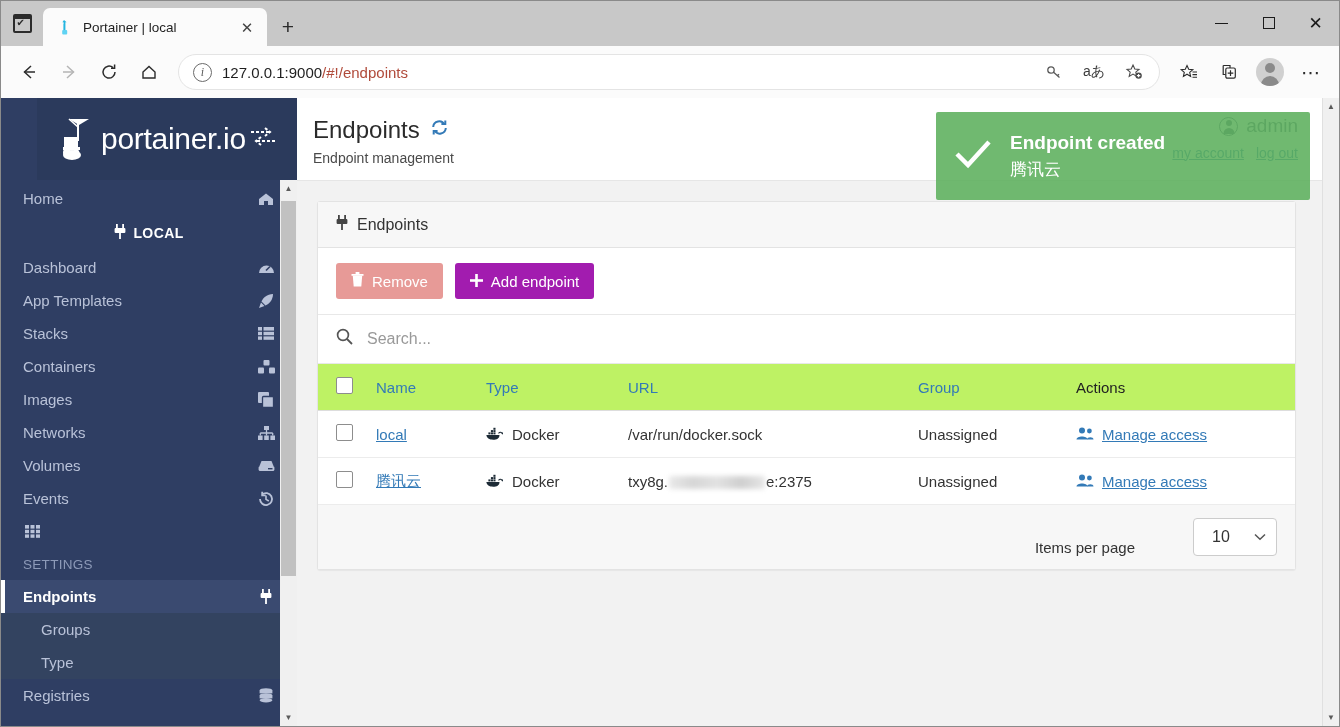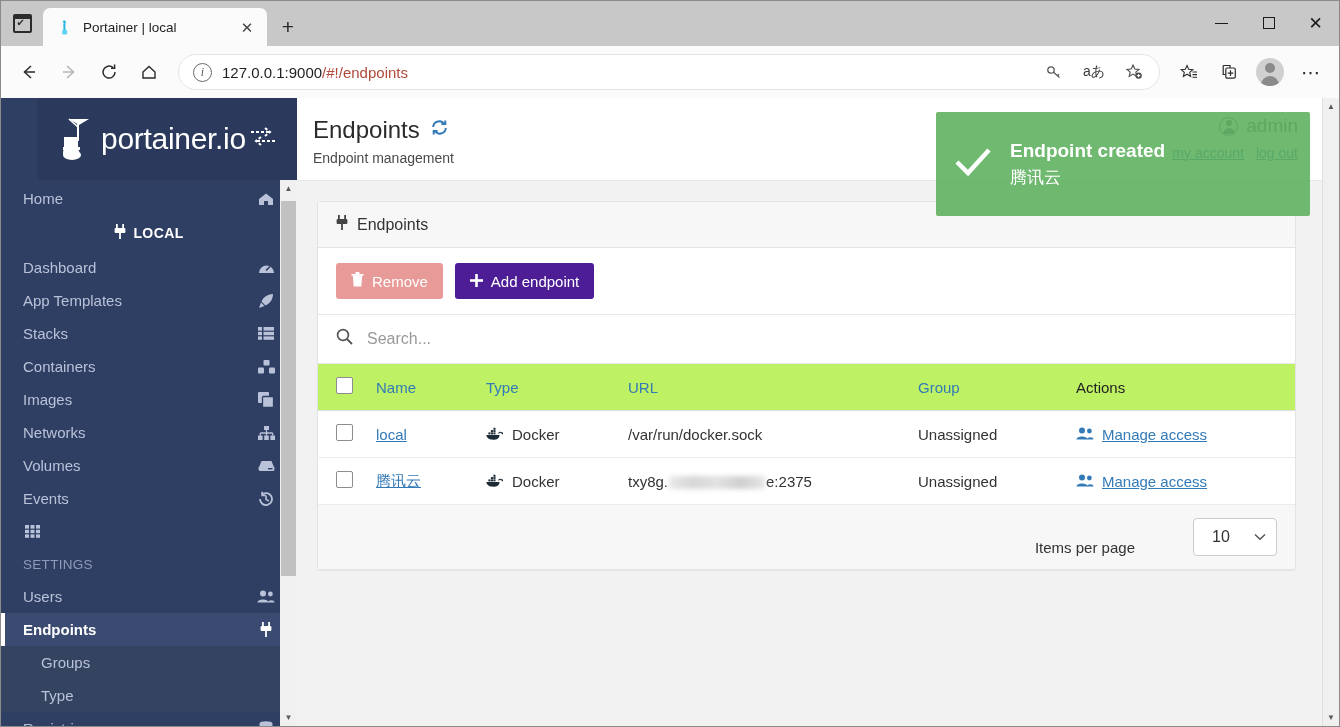--- a/index.html
+++ b/index.html
@@ -244,21 +244,21 @@
   .card-actions {
     padding: 15px 18px; border-bottom: 1px solid #e8e8e8;
     display: flex; gap: 12px;
   }
   .btn {
     border: none; border-radius: 3px; font-size: 15px; color: #ffffff;
     padding: 9px 15px; display: flex; align-items: center; gap: 8px;
     font-family: "Liberation Sans", sans-serif; cursor: pointer;
   }
   .btn-remove { background: #e79a97; }
-  .btn-add { background: #4c1d95; }
+  .btn-add { background: #a21caf; }
   .search-row {
     display: flex; align-items: center; gap: 14px;
     padding: 13px 18px; border-bottom: 1px solid #e8e8e8;
   }
   .search-icon { color: #555; font-size: 17px; }
   .search-input {
     flex: 1; border: none; outline: none; font-size: 16px; color: #333;
     font-family: "Liberation Sans", sans-serif; background: transparent;
   }
   .search-input::placeholder { color: #999; }
@@ -304,21 +304,21 @@
     width: 84px; height: 38px; border: 1px solid #cccccc; border-radius: 4px;
     background: #ffffff; font-size: 16px; color: #333;
     display: flex; align-items: center; justify-content: space-between;
     padding: 0 10px 0 18px;
     margin-left: 44px;
   }
   .chev { color: #555; font-size: 12px; }
 
   
   .toast {
-    position: absolute; right: 12px; top: 14px; width: 374px; height: 104px;
+    position: absolute; right: 12px; top: 14px; width: 374px; height: 88px;
     background: rgba(92,175,92,0.88); color: #ffffff;
     display: flex; align-items: center; gap: 18px;
     padding: 0 18px; border-radius: 2px; z-index: 30;
   }
   .toast-check { font-size: 34px; line-height: 1; font-weight: bold; }
   .toast-title { font-size: 19px; font-weight: bold; }
   .toast-msg { font-size: 17px; margin-top: 4px; }
 
   
   .pg-scroll {
@@ -575,31 +575,20 @@
                 <rect x="11" y="4.8" width="4" height="3.4" fill="#b9c2d8"></rect>
                 <rect x="0" y="9.4" width="4" height="3.4" fill="#b9c2d8"></rect>
                 <rect x="5.5" y="9.4" width="4" height="3.4" fill="#b9c2d8"></rect>
                 <rect x="11" y="9.4" width="4" height="3.4" fill="#b9c2d8"></rect>
               </svg>
           </span>
         </div>
 
         <div class="nav-section">SETTINGS</div>
 
-        <div class="nav-item">
-          <span class="nav-label">Users</span>
-          <span class="nav-icon">
-            <svg width="18" height="13" viewBox="0 0 18 13">
-                <circle cx="6" cy="3.4" r="3" fill="#b9c2d8"></circle>
-                <circle cx="13.4" cy="4" r="2.4" fill="#b9c2d8"></circle>
-                <path d="M0.5 12.5 C0.5 8.6 11.5 8.6 11.5 12.5 Z" fill="#b9c2d8"></path>
-                <path d="M11 12.5 C11 9.4 17.5 9.4 17.5 12.5 Z" fill="#b9c2d8"></path>
-              </svg>
-          </span>
-        </div>
         <div class="nav-item active">
           <span class="nav-label">Endpoints</span>
           <span class="nav-icon">
             <svg width="12" height="15" viewBox="0 0 12 15">
               <rect x="2" y="0" width="1.8" height="4" fill="#ffffff"></rect>
               <rect x="8.2" y="0" width="1.8" height="4" fill="#ffffff"></rect>
               <rect x="0.6" y="4" width="10.8" height="5" rx="1" fill="#ffffff"></rect>
               <rect x="5.1" y="9" width="1.8" height="6" fill="#ffffff"></rect>
             </svg>
           </span>

